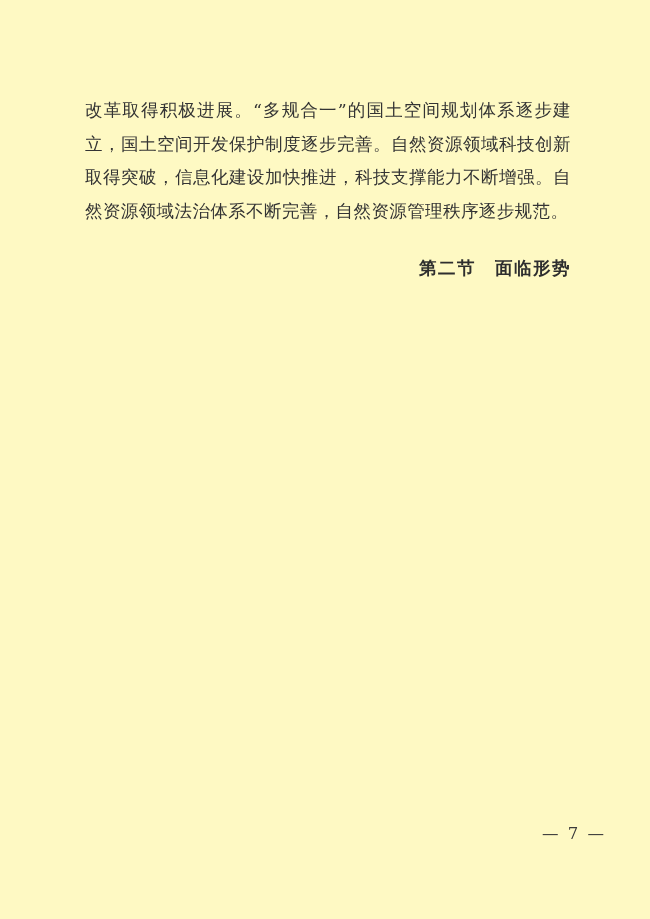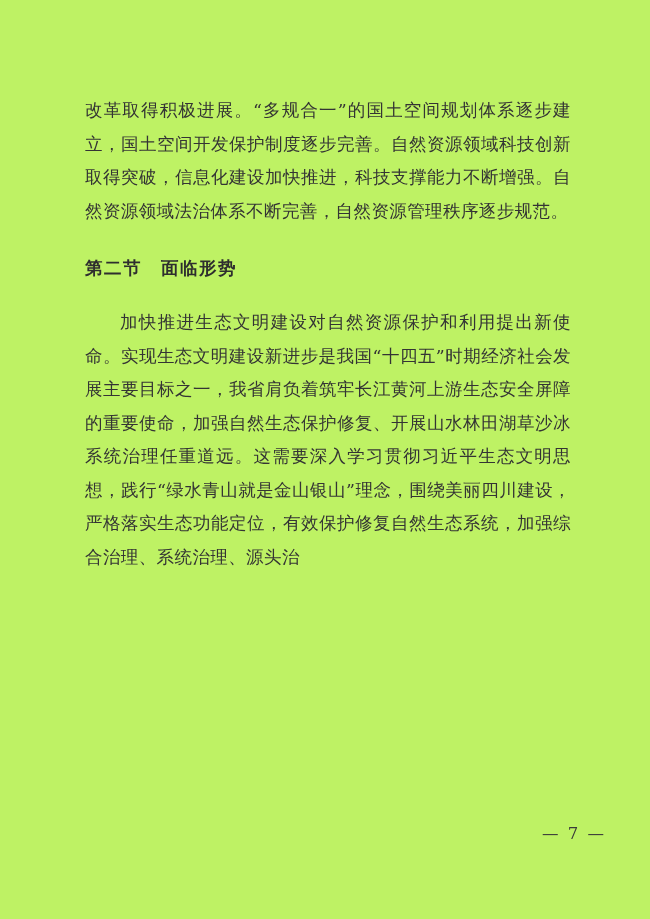--- a/index.html
+++ b/index.html
@@ -10,21 +10,21 @@
     width: 650px;
     height: 919px;
     background: #f4f4f2;
     font-family: "DejaVu Serif", "Liberation Serif", serif;
     position: relative;
     overflow: hidden;
   }
   .page {
     position: absolute;
     inset: 0;
-    background: #bef264;
+    background: #fef9c3;
     color: #343434;
   }
   .content {
     position: absolute;
     left: 85px;
     top: 94px;
     width: 486px;
   }
   p.para {
     margin: 0;
@@ -35,36 +35,35 @@
     letter-spacing: 0.4px;
     word-break: break-all;
   }
   p.para.indent {
     text-indent: 2em;
   }
   h2.section-heading {
     margin: 28px 0 26px 0;
     font-size: 17.5px;
     font-weight: bold;
-    text-align: left;
+    text-align: right;
     letter-spacing: 1.5px;
     color: #2e2e2e;
   }
   .page-number {
     position: absolute;
     right: 44px;
     top: 824px;
     font-size: 16.5px;
     letter-spacing: 2px;
     color: #3a3a3a;
   }
 </style>
 </head>
 <body>
 
 <div class="page">
   <div class="content">
     <p class="para">改革取得积极进展。“多规合一”的国土空间规划体系逐步建立，国土空间开发保护制度逐步完善。自然资源领域科技创新取得突破，信息化建设加快推进，科技支撑能力不断增强。自然资源领域法治体系不断完善，自然资源管理秩序逐步规范。</p>
     <h2 class="section-heading">第二节　面临形势</h2>
-    <p class="para indent">加快推进生态文明建设对自然资源保护和利用提出新使命。实现生态文明建设新进步是我国“十四五”时期经济社会发展主要目标之一，我省肩负着筑牢长江黄河上游生态安全屏障的重要使命，加强自然生态保护修复、开展山水林田湖草沙冰系统治理任重道远。这需要深入学习贯彻习近平生态文明思想，践行“绿水青山就是金山银山”理念，围绕美丽四川建设，严格落实生态功能定位，有效保护修复自然生态系统，加强综合治理、系统治理、源头治</p>
   </div>
   <div class="page-number">— 7 —</div>
 </div>
 
 </body></html>

